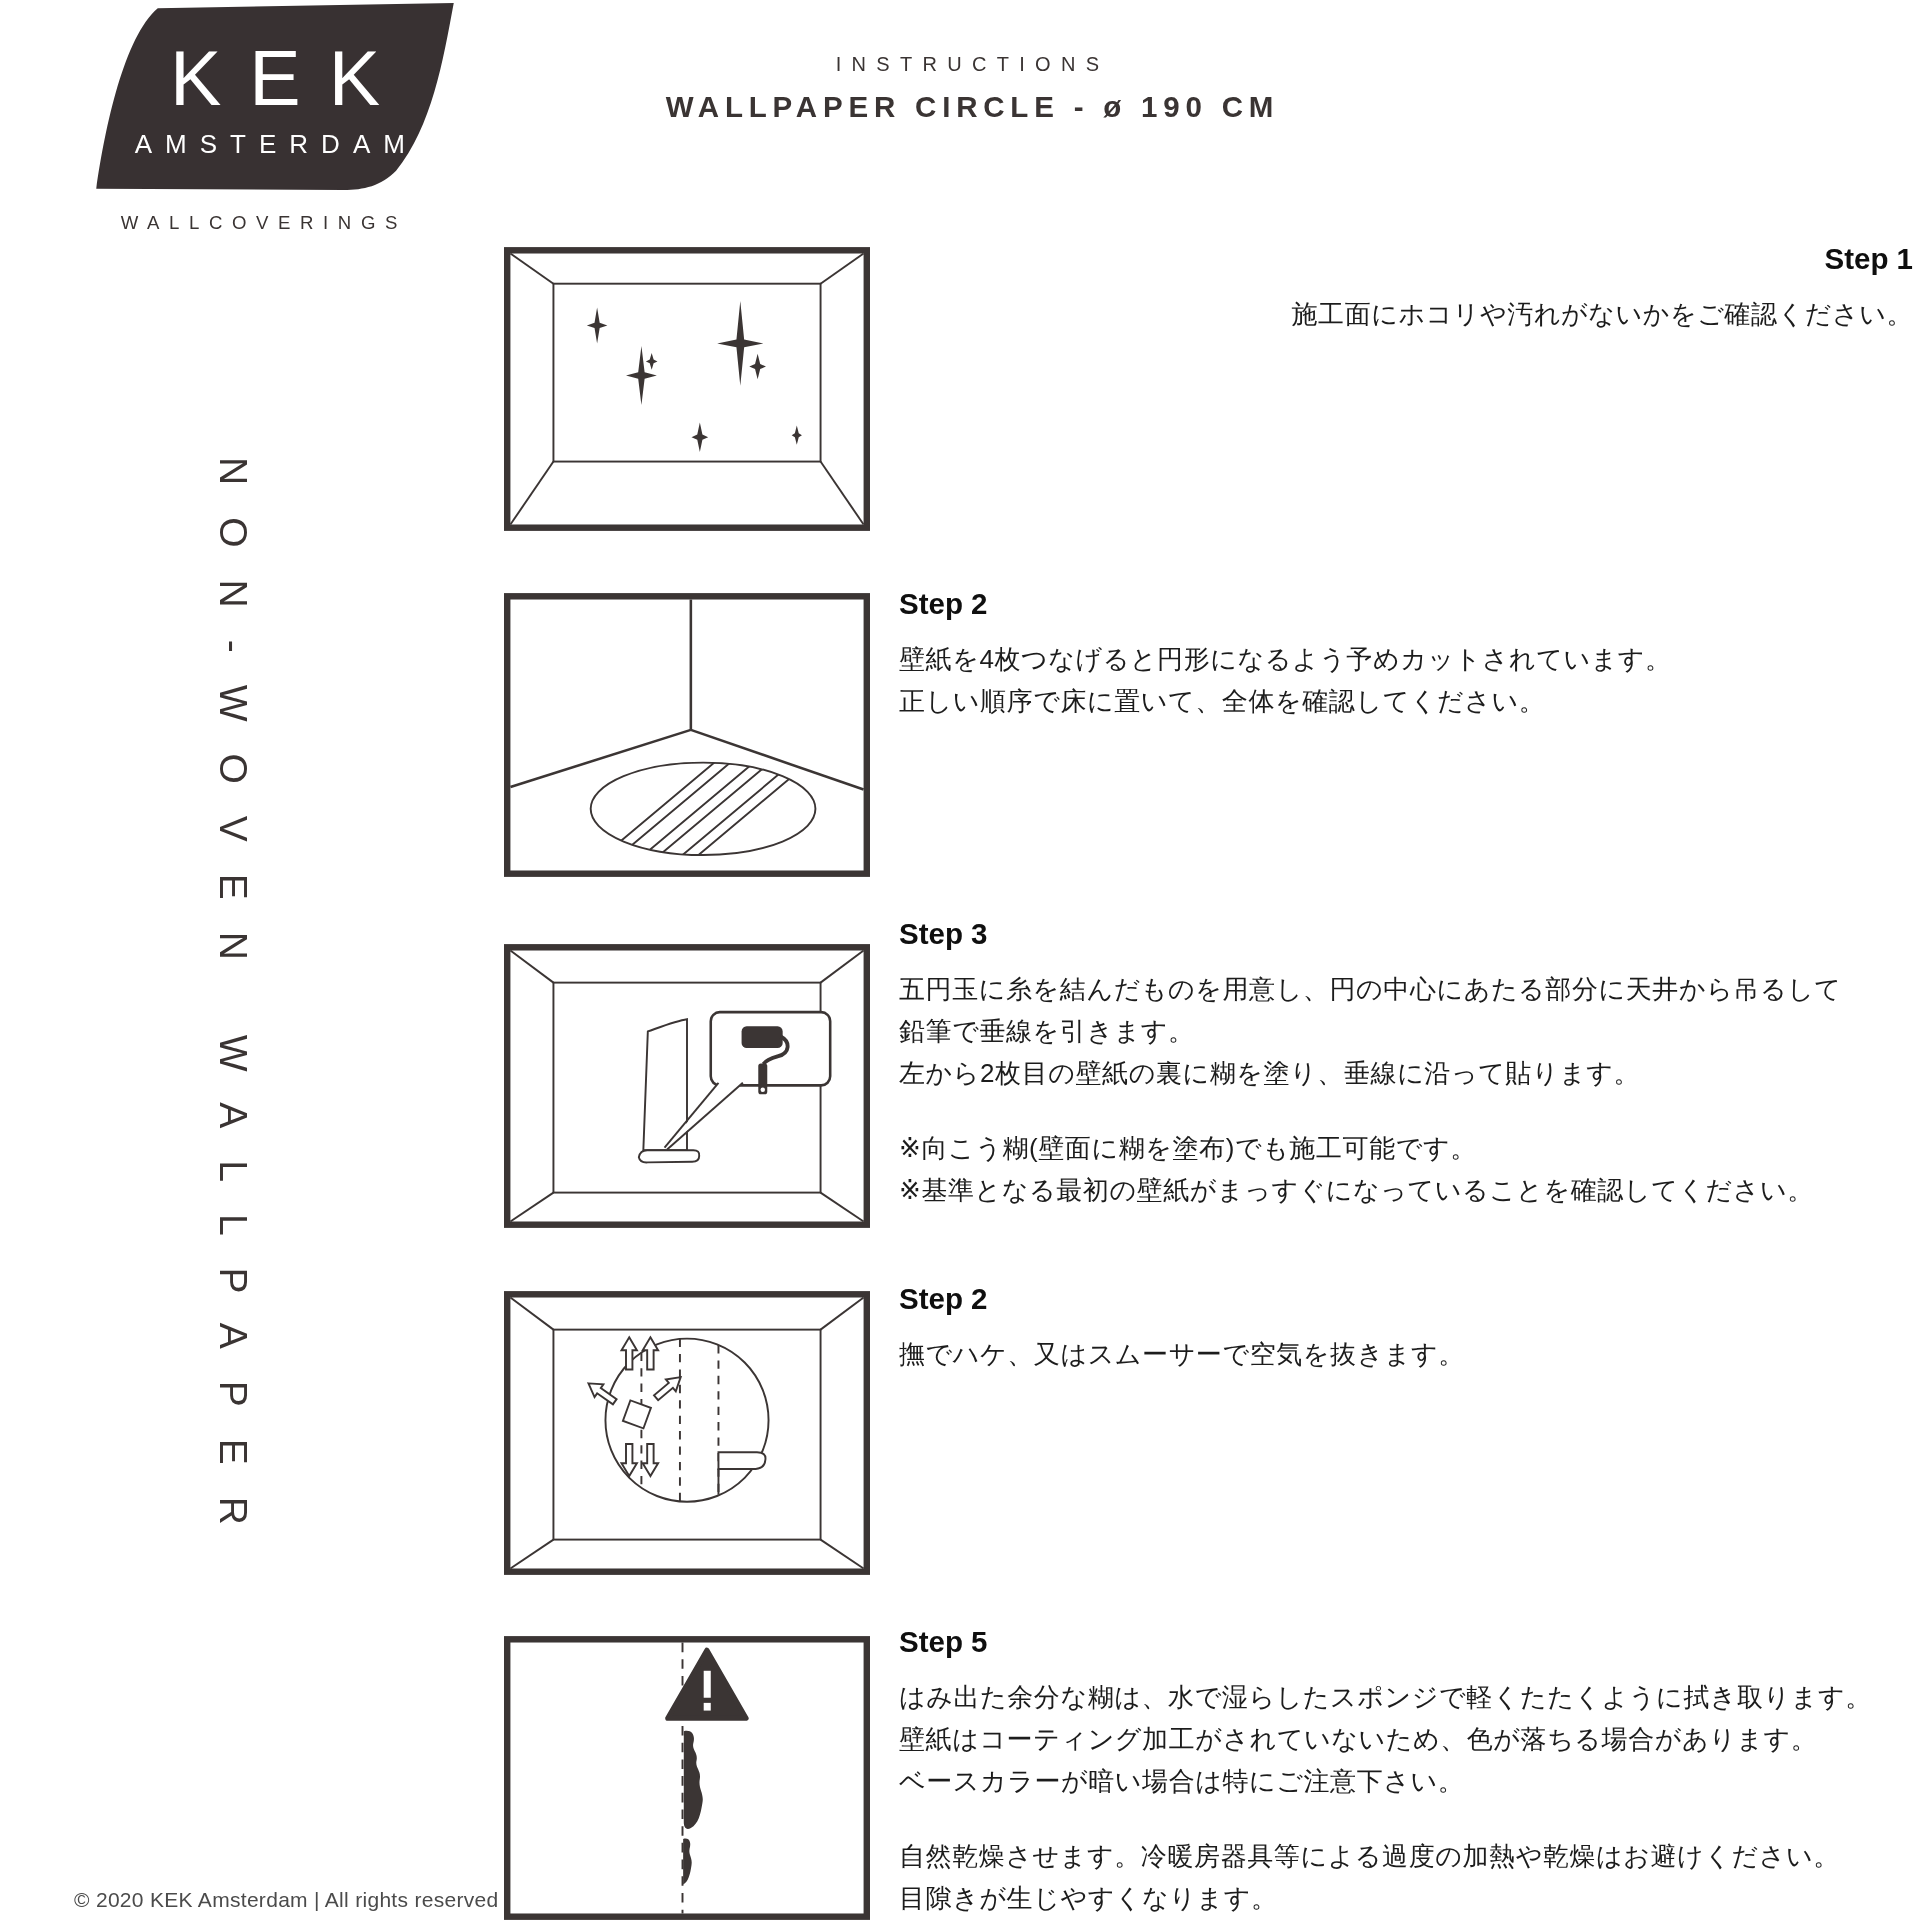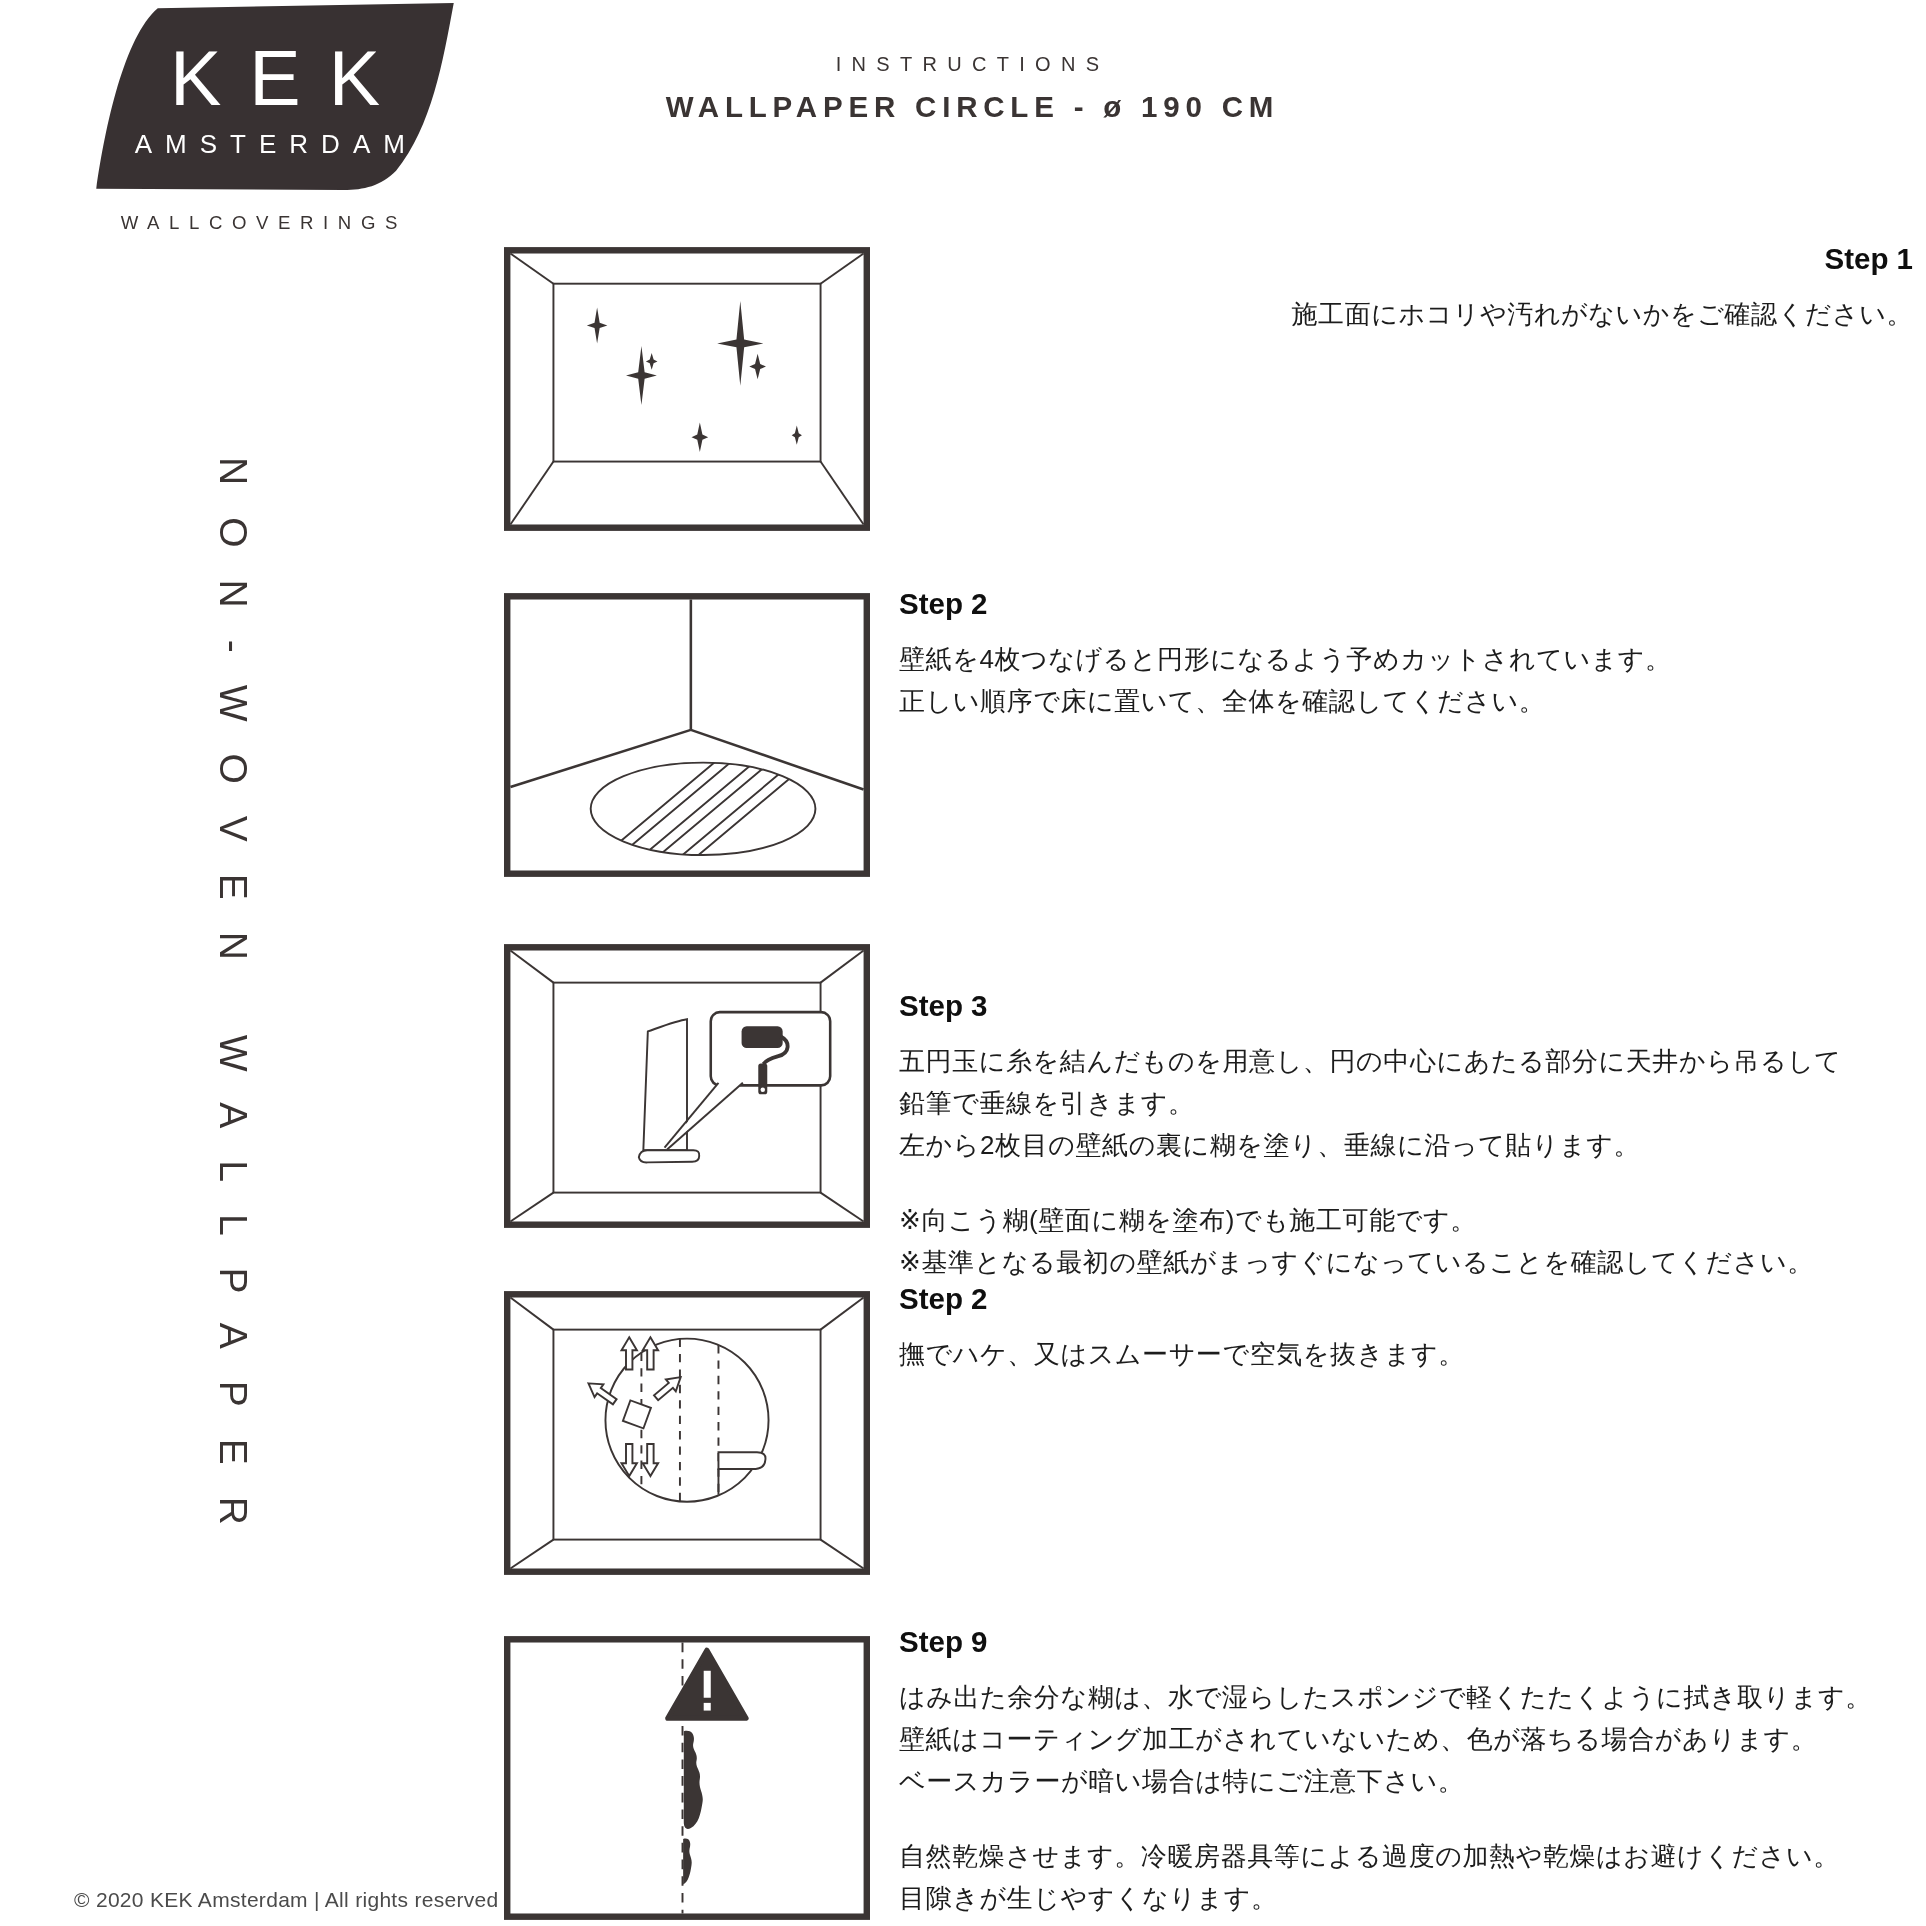--- a/index.html
+++ b/index.html
@@ -179,38 +179,38 @@
   <div class="step-title">Step 1</div>
   <div class="jp">施工面にホコリや汚れがないかをご確認ください。</div>
 </div>
 
 <div class="abs steptext" style="top:586px;">
   <div class="step-title">Step 2</div>
   <div class="jp">壁紙を4枚つなげると円形になるよう予めカットされています。</div>
   <div class="jp">正しい順序で床に置いて、全体を確認してください。</div>
 </div>
 
-<div class="abs steptext" style="top:988px;">
+<div class="abs steptext" style="top:916px;">
   <div class="step-title">Step 3</div>
   <div class="jp">五円玉に糸を結んだものを用意し、円の中心にあたる部分に天井から吊るして</div>
   <div class="jp">鉛筆で垂線を引きます。</div>
   <div class="jp">左から2枚目の壁紙の裏に糊を塗り、垂線に沿って貼ります。</div>
   <div class="note-block">
     <div class="jp">※向こう糊(壁面に糊を塗布)でも施工可能です。</div>
     <div class="jp">※基準となる最初の壁紙がまっすぐになっていることを確認してください。</div>
   </div>
 </div>
 
 <div class="abs steptext" style="top:1281px;">
   <div class="step-title">Step 2</div>
   <div class="jp">撫でハケ、又はスムーサーで空気を抜きます。</div>
 </div>
 
 <div class="abs steptext" style="top:1624px;">
-  <div class="step-title">Step 9</div>
+  <div class="step-title">Step 5</div>
   <div class="jp">はみ出た余分な糊は、水で湿らしたスポンジで軽くたたくように拭き取ります。</div>
   <div class="jp">壁紙はコーティング加工がされていないため、色が落ちる場合があります。</div>
   <div class="jp">ベースカラーが暗い場合は特にご注意下さい。</div>
   <div class="note-block">
     <div class="jp">自然乾燥させます。冷暖房器具等による過度の加熱や乾燥はお避けください。</div>
     <div class="jp">目隙きが生じやすくなります。</div>
   </div>
 </div>
 
 <div class="abs copyright">© 2020 KEK Amsterdam | All rights reserved</div>

